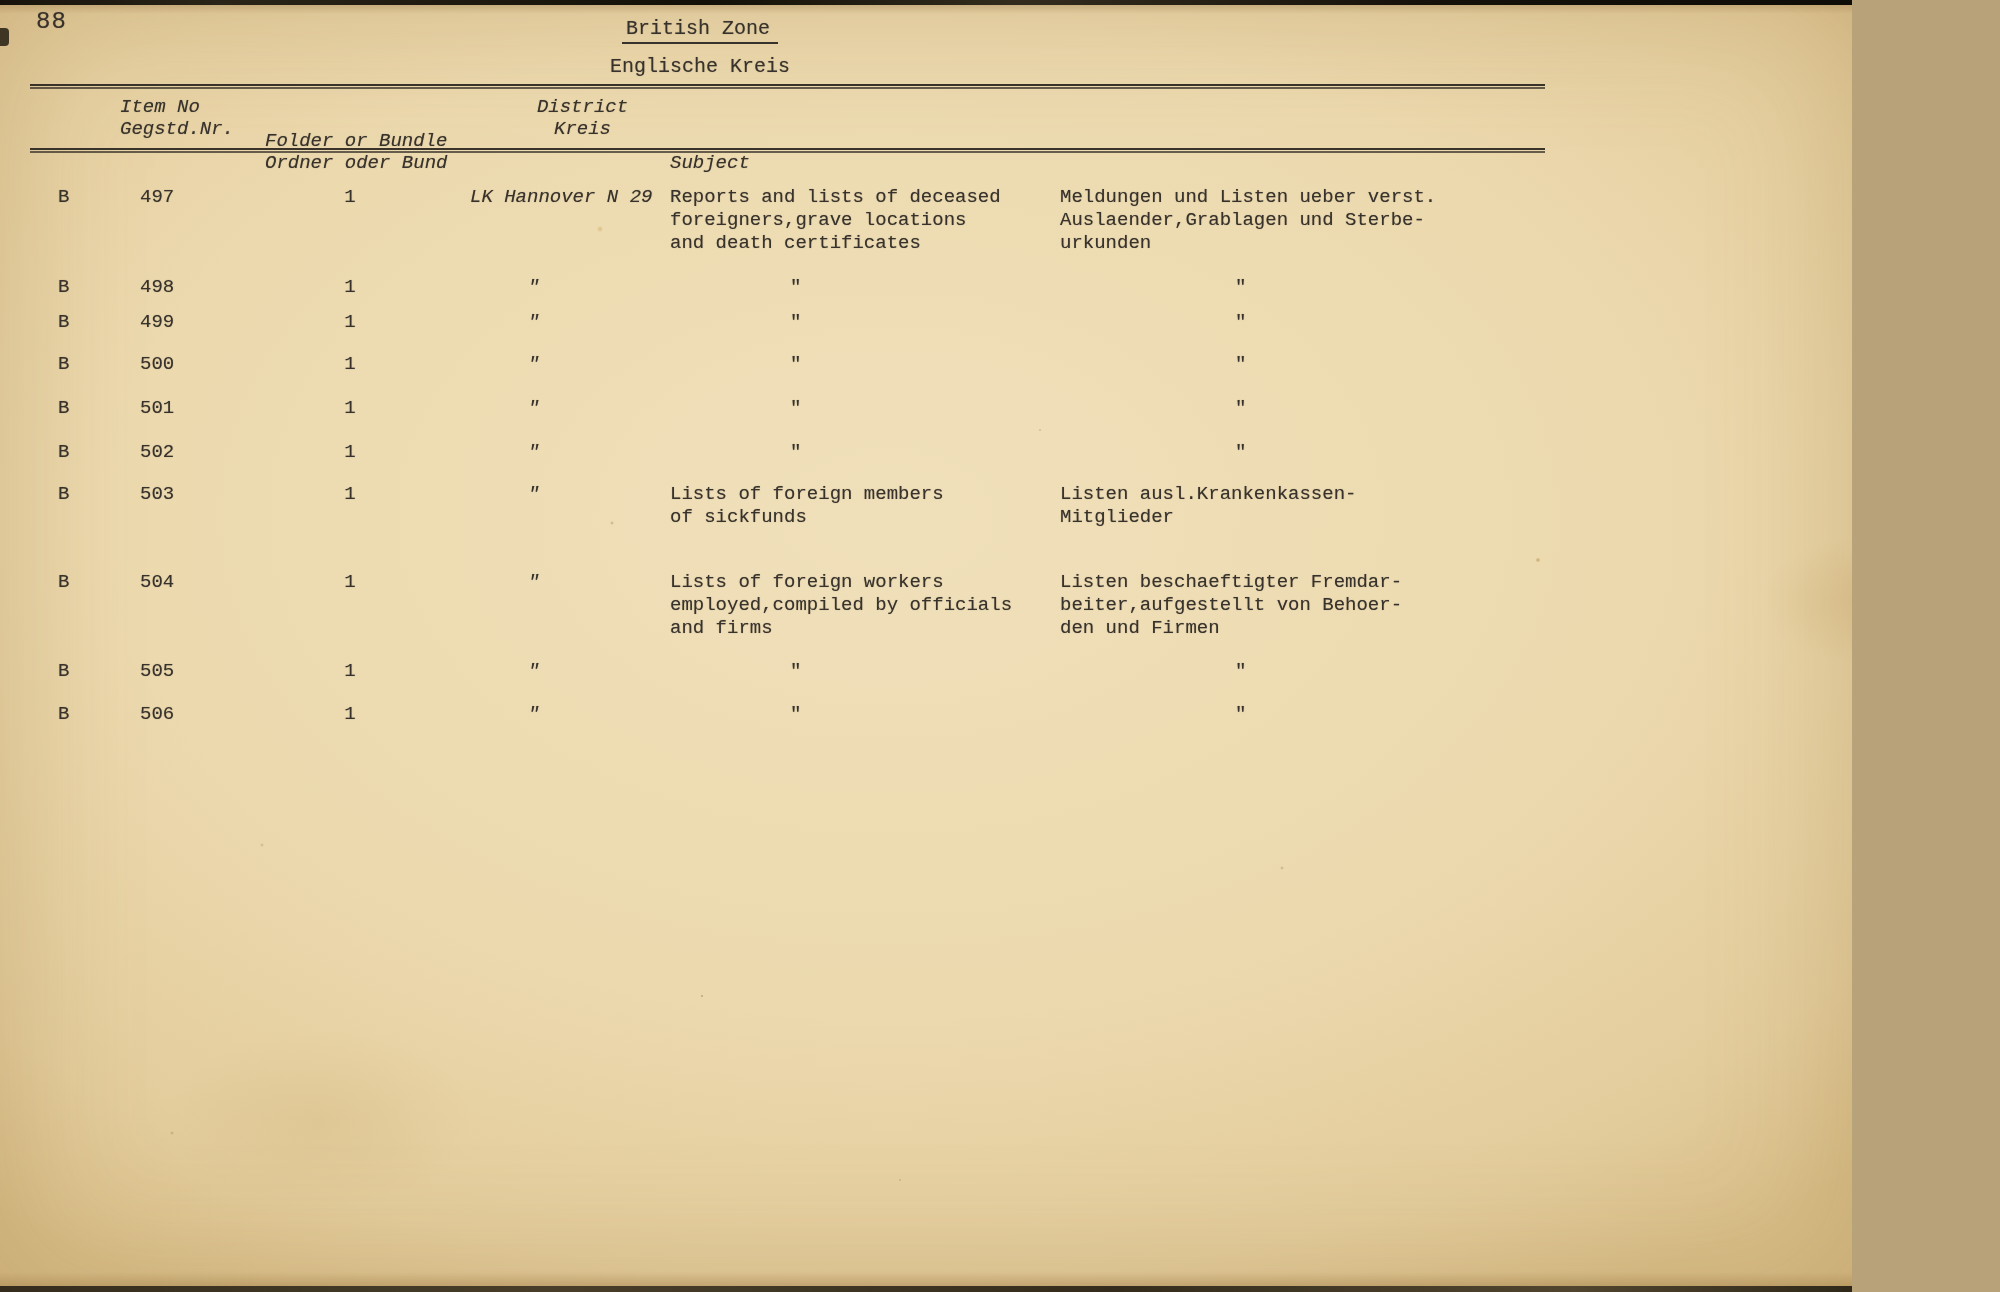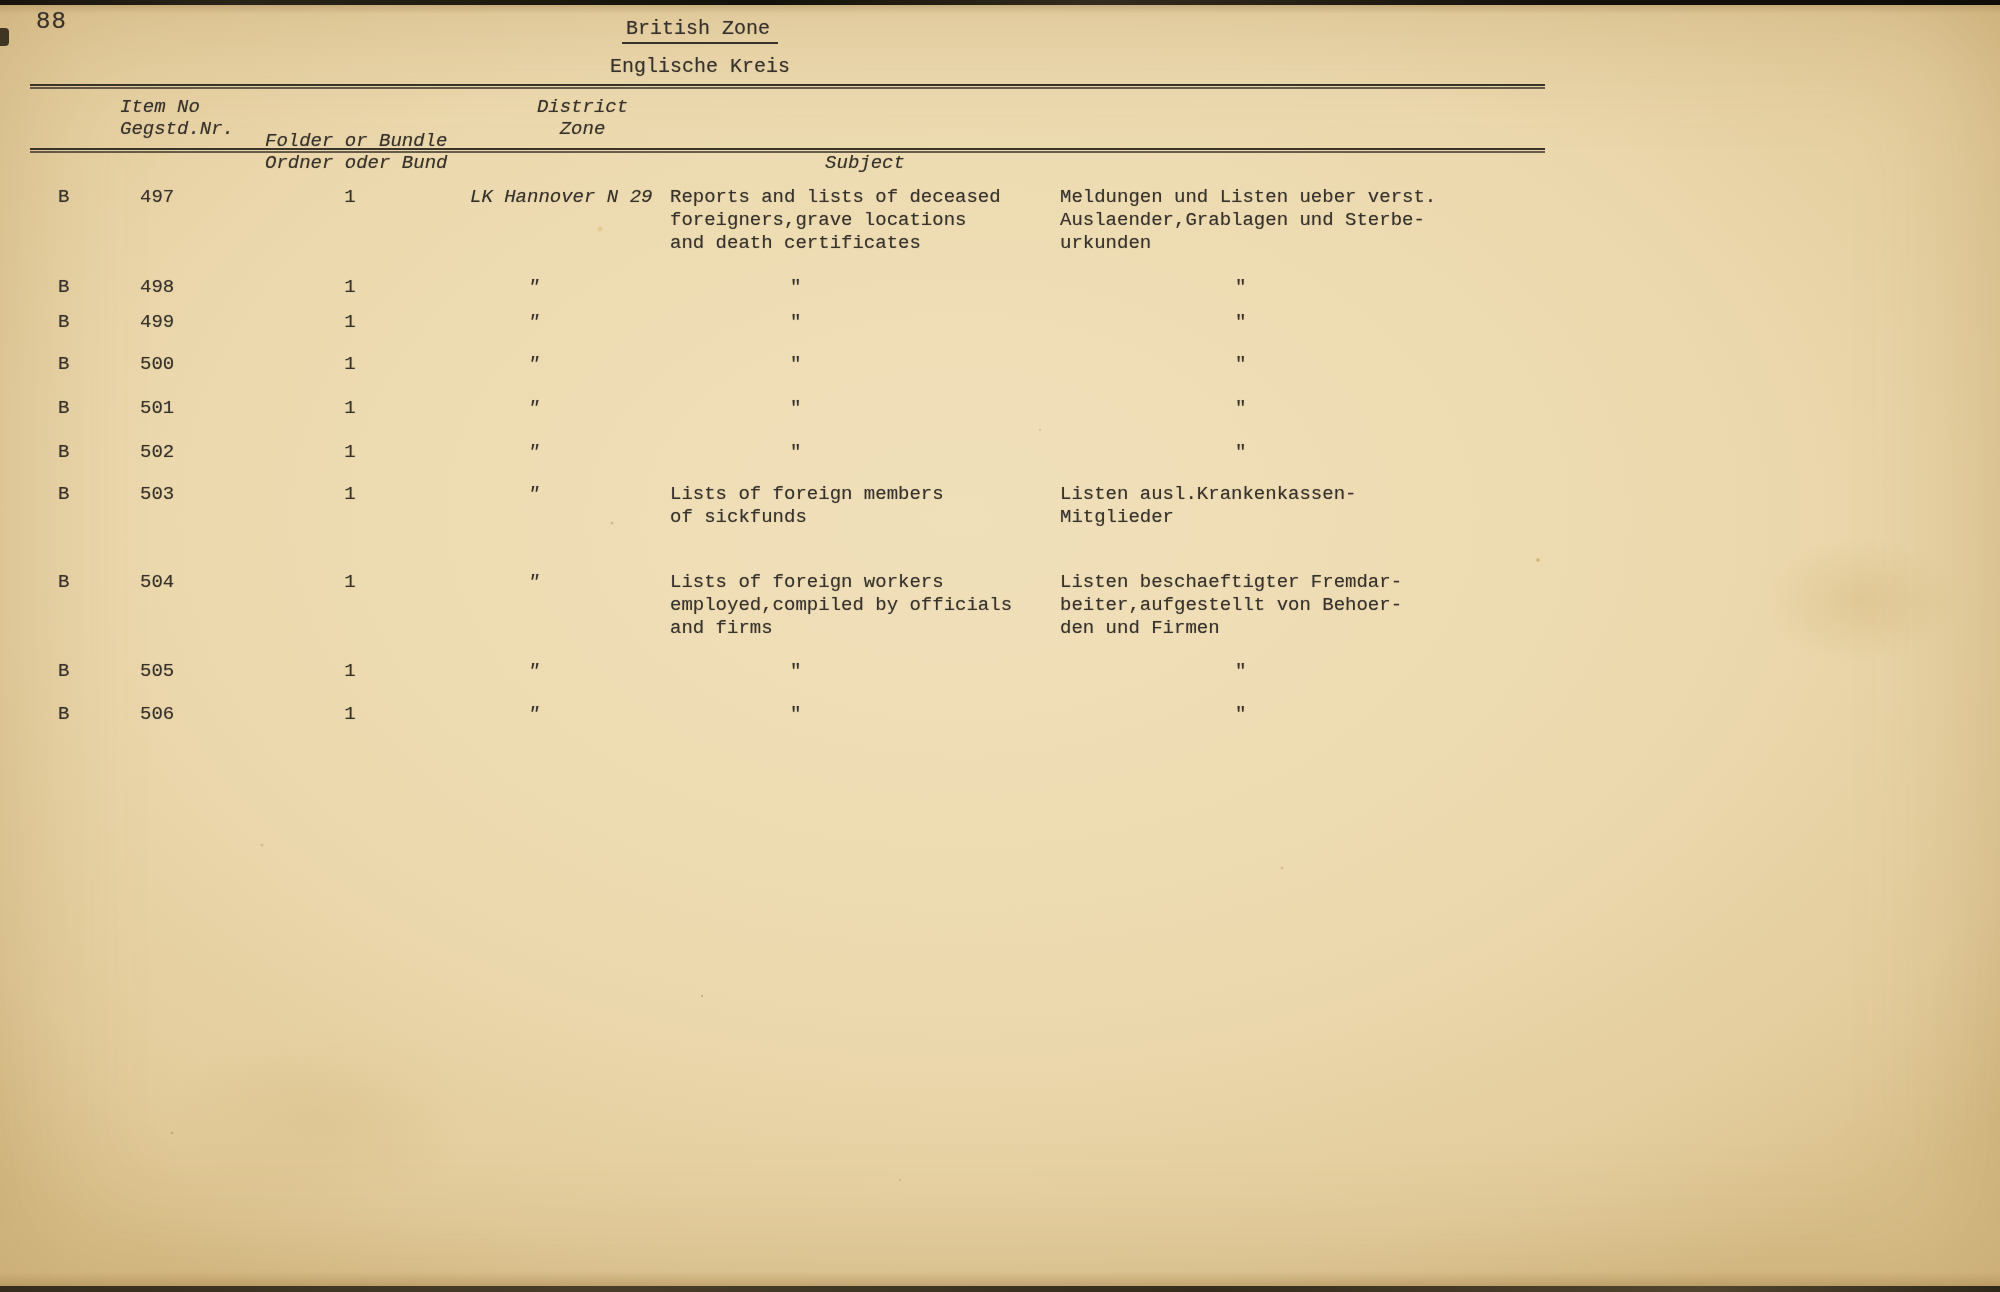--- a/index.html
+++ b/index.html
@@ -3,21 +3,21 @@
 <meta charset="utf-8">
 <style>
   * { margin: 0; padding: 0; box-sizing: border-box; }
   html, body { width: 2000px; height: 1292px; }
   body {
     font-family: "Liberation Mono", "DejaVu Sans Mono", monospace;
     background: #b8a27a;
   }
   .page {
     position: relative;
-    width: 2000px;
+    width: 1852px;
     height: 1292px;
     overflow: hidden;
     color: #37322b;
     background:
       radial-gradient(ellipse 140px 90px at 1860px 600px, rgba(190,150,80,.20), transparent 70%),
       radial-gradient(ellipse 220px 130px at 320px 1120px, rgba(180,140,70,.12), transparent 70%),
       radial-gradient(ellipse 1400px 900px at 48% 40%, #f0e0ba 0%, #ecd9ae 55%, #e3cc9c 85%, #d9bf8a 100%);
     box-shadow: inset 0 0 140px rgba(150,110,50,.28);
   }
   
@@ -92,21 +92,21 @@
     width: 1505px;
   }
   .header-row {
     position: absolute; top: 96px; left: 40px;
     font-size: 19px; line-height: 22px; font-style: italic;
   }
   .header-row .cell { white-space: pre-line; }
   .h-item    { padding-left: 20px; }
   .h-folder  { padding-left: 15px; margin-top: 34px; }
   .h-district{ text-align: center; padding-left: 45px; }
-  .h-subject { text-align: center; align-self: end; }
+  .h-subject { align-self: end; }
   .h-betreff { padding-left: 105px; align-self: end; }
 
   .rows {
     position: absolute; top: 186px; left: 40px;
     font-size: 19px; line-height: 23px;
   }
   .row .cell { white-space: pre-line; }
   .c-letter  { padding-left: 18px; }
   .c-item    { padding-left: 40px; }
   .c-folder  { text-align: center; }
@@ -144,21 +144,21 @@
 
   <div class="rule rule1"></div>
 
   <div class="header-row grid tw">
     <div class="cell"></div>
     <div class="cell h-item">Item No
 Gegstd.Nr.</div>
     <div class="cell h-folder">Folder or Bundle
 Ordner oder Bund</div>
     <div class="cell h-district">District
-Zone</div>
+Kreis</div>
     <div class="cell h-subject">Subject</div>
   </div>
 
   <div class="rule rule2"></div>
 
   <div class="rows tw">
 
     <div class="row grid">
       <div class="cell c-letter">B</div>
       <div class="cell c-item">497</div>

